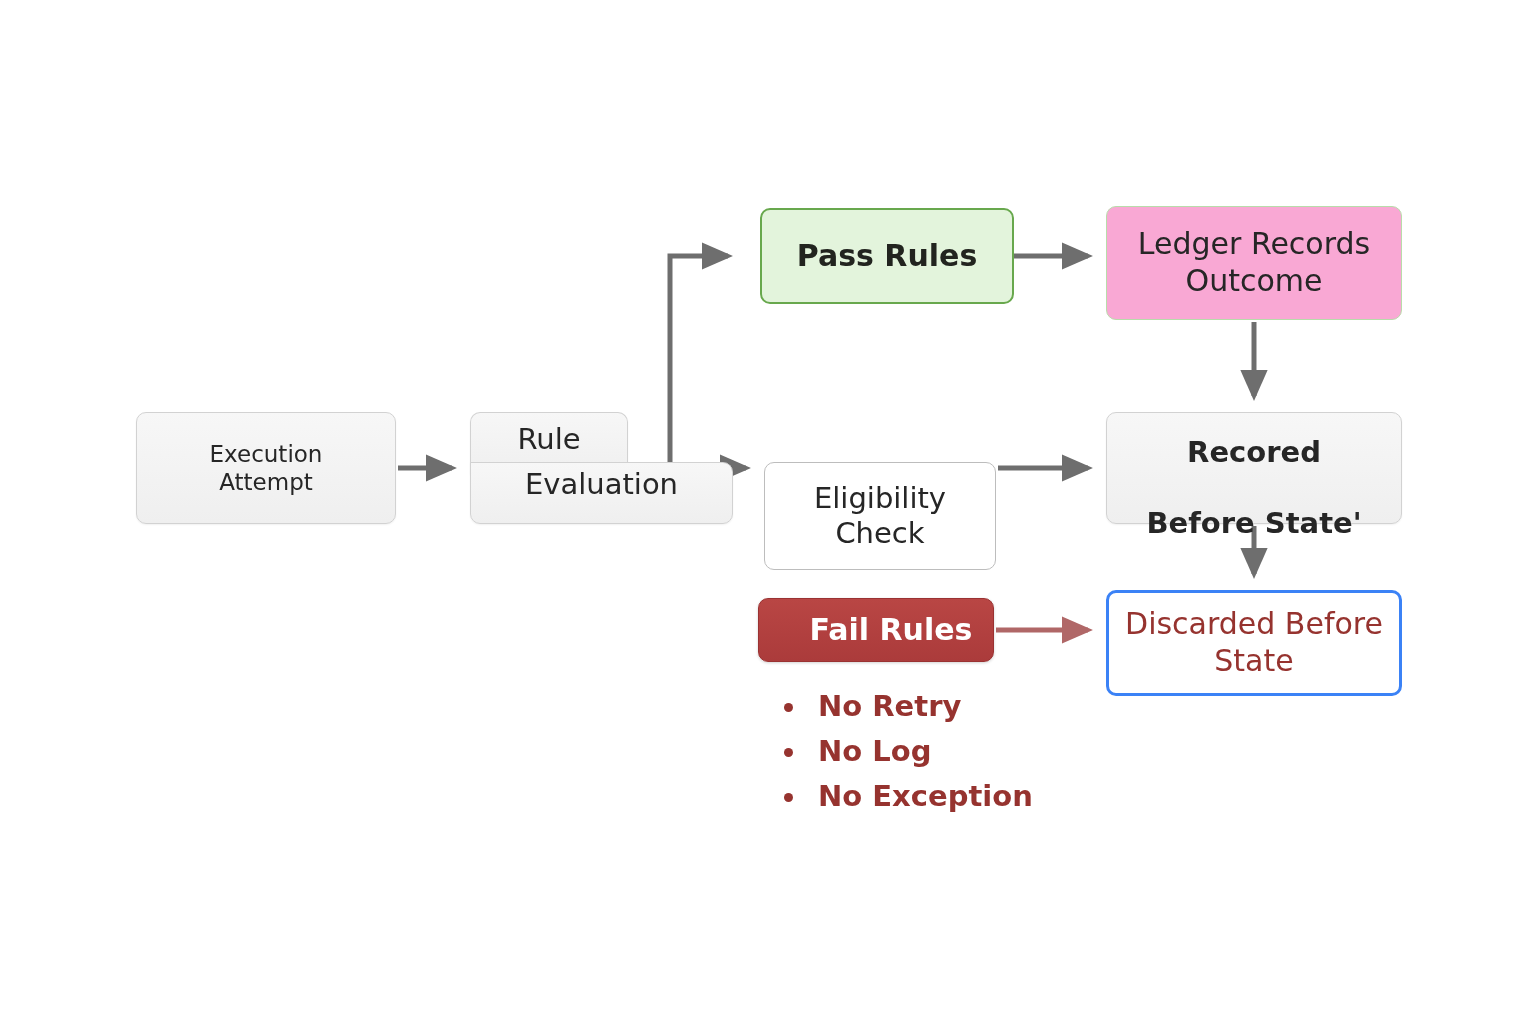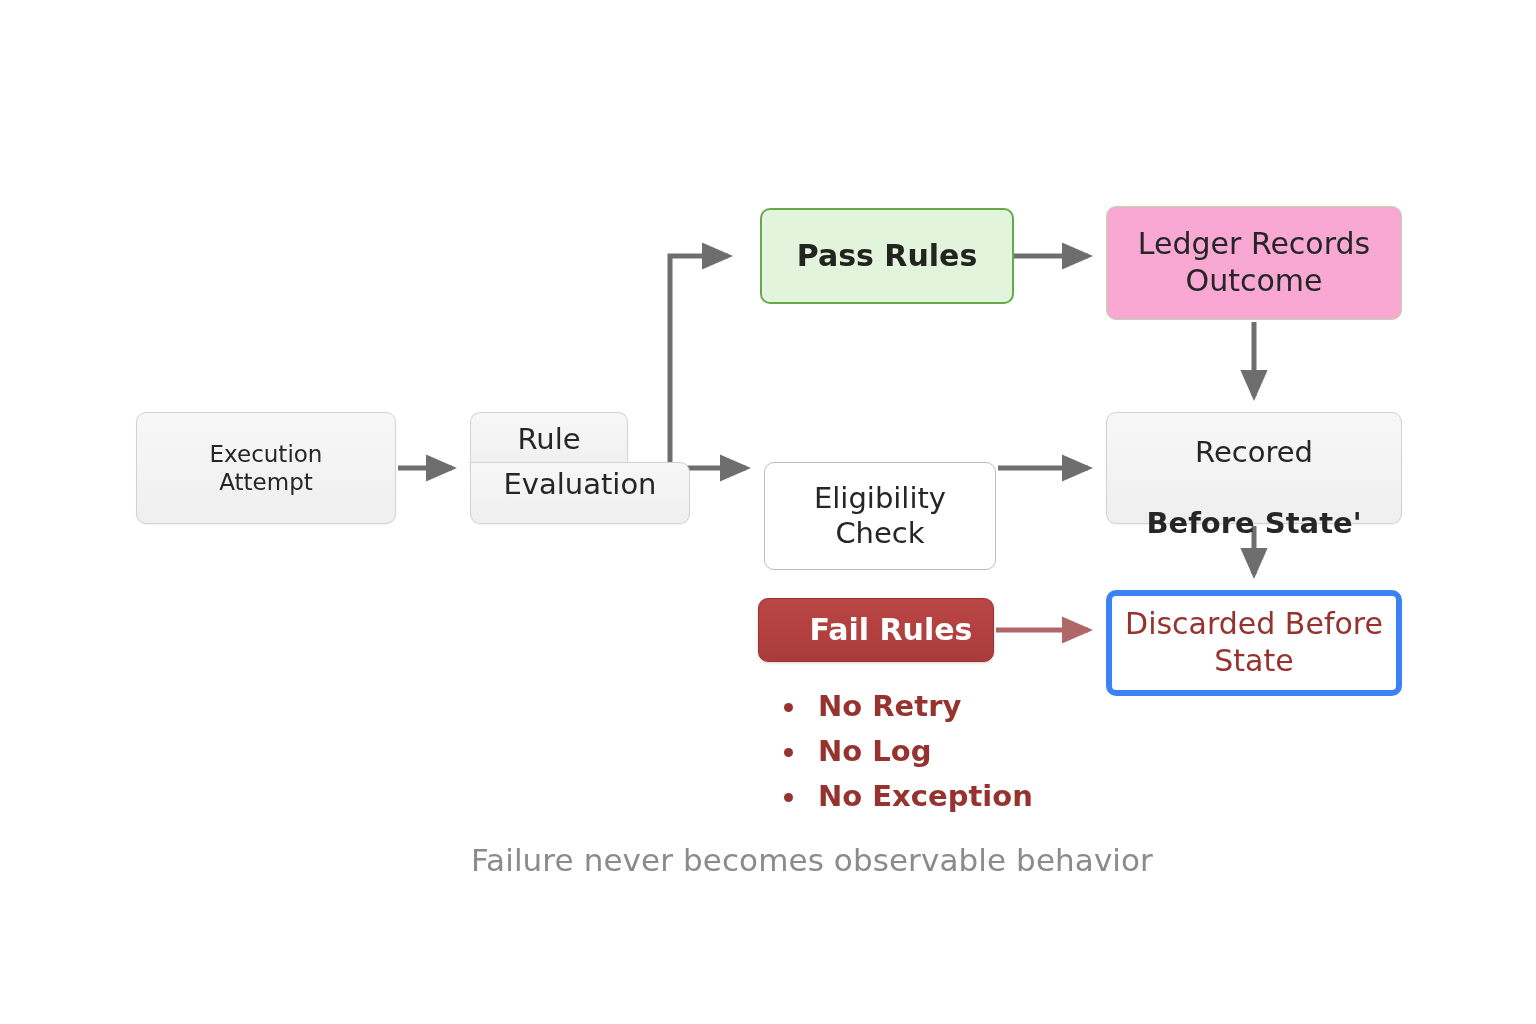--- a/index.html
+++ b/index.html
@@ -77,38 +77,38 @@
   
   .node-red-fill {
     background: linear-gradient(180deg, #b94644 0%, #ab3b3b 100%);
     border: 1.5px solid #9a3232;
     color: #ffffff;
     font-weight: bold;
     box-shadow: 0 1px 3px rgba(0,0,0,0.18);
   }
   .node-red-outline {
     background: #ffffff;
-    border: 6px solid #3b82f6;
+    border: 3px solid #3b82f6;
     color: #96332f;
   }
 
   
   #node-execution-attempt { left: 136px; top: 412px; width: 260px; height: 112px; font-size: 23px; }
   #node-rule-evaluation-top { left: 470px; top: 412px; width: 158px; height: 62px; font-size: 29px;
       border-radius: 10px 10px 0 0; border-bottom: none; align-items: flex-start; padding-top: 9px; }
-  #node-rule-evaluation-bottom { left: 470px; top: 462px; width: 220px; height: 62px; font-size: 29px;
+  #node-rule-evaluation-bottom { left: 470px; top: 462px; width: 263px; height: 62px; font-size: 29px;
       border-radius: 0 10px 10px 10px; align-items: flex-start; padding-top: 4px; }
   #node-eligibility-check { left: 764px; top: 414px; width: 232px; height: 108px; font-size: 29px; }
   #node-pass-rules { left: 752px; top: 208px; width: 254px; height: 96px; font-size: 30px; margin-left: 8px; }
   #node-ledger-records { left: 1106px; top: 206px; width: 296px; height: 114px; font-size: 30px; }
   #node-recorded-before-state { left: 1106px; top: 412px; width: 296px; height: 112px; font-size: 29px; }
   #node-fail-rules { left: 758px; top: 598px; width: 236px; height: 64px; font-size: 30px; padding-left: 40px; }
   #node-discarded-before-state { left: 1106px; top: 590px; width: 296px; height: 106px; font-size: 30px; }
 
-  .node-line-bold { font-weight: normal; display: block; margin-top: 40px; }
+  .node-line-bold { font-weight: bold; display: block; margin-top: 40px; }
   .node-line-normal { font-weight: bold; display: block; }
 
   
   #fail-bullets {
     position: absolute;
     left: 772px;
     top: 684px;
     width: 420px;
     list-style: none;
     margin: 0;
@@ -212,17 +212,14 @@
 
   <div class="node node-red-outline" id="node-discarded-before-state">Discarded Before
 State</div>
 
   <ul id="fail-bullets">
     <li>No Retry</li>
     <li>No Log</li>
     <li>No Exception</li>
   </ul>
 
-  <div id="caption">
-    <span id="caption-inner">Failure never becomes observable behavior</span>
-  </div>
 
 </div>
 
 </body></html>

